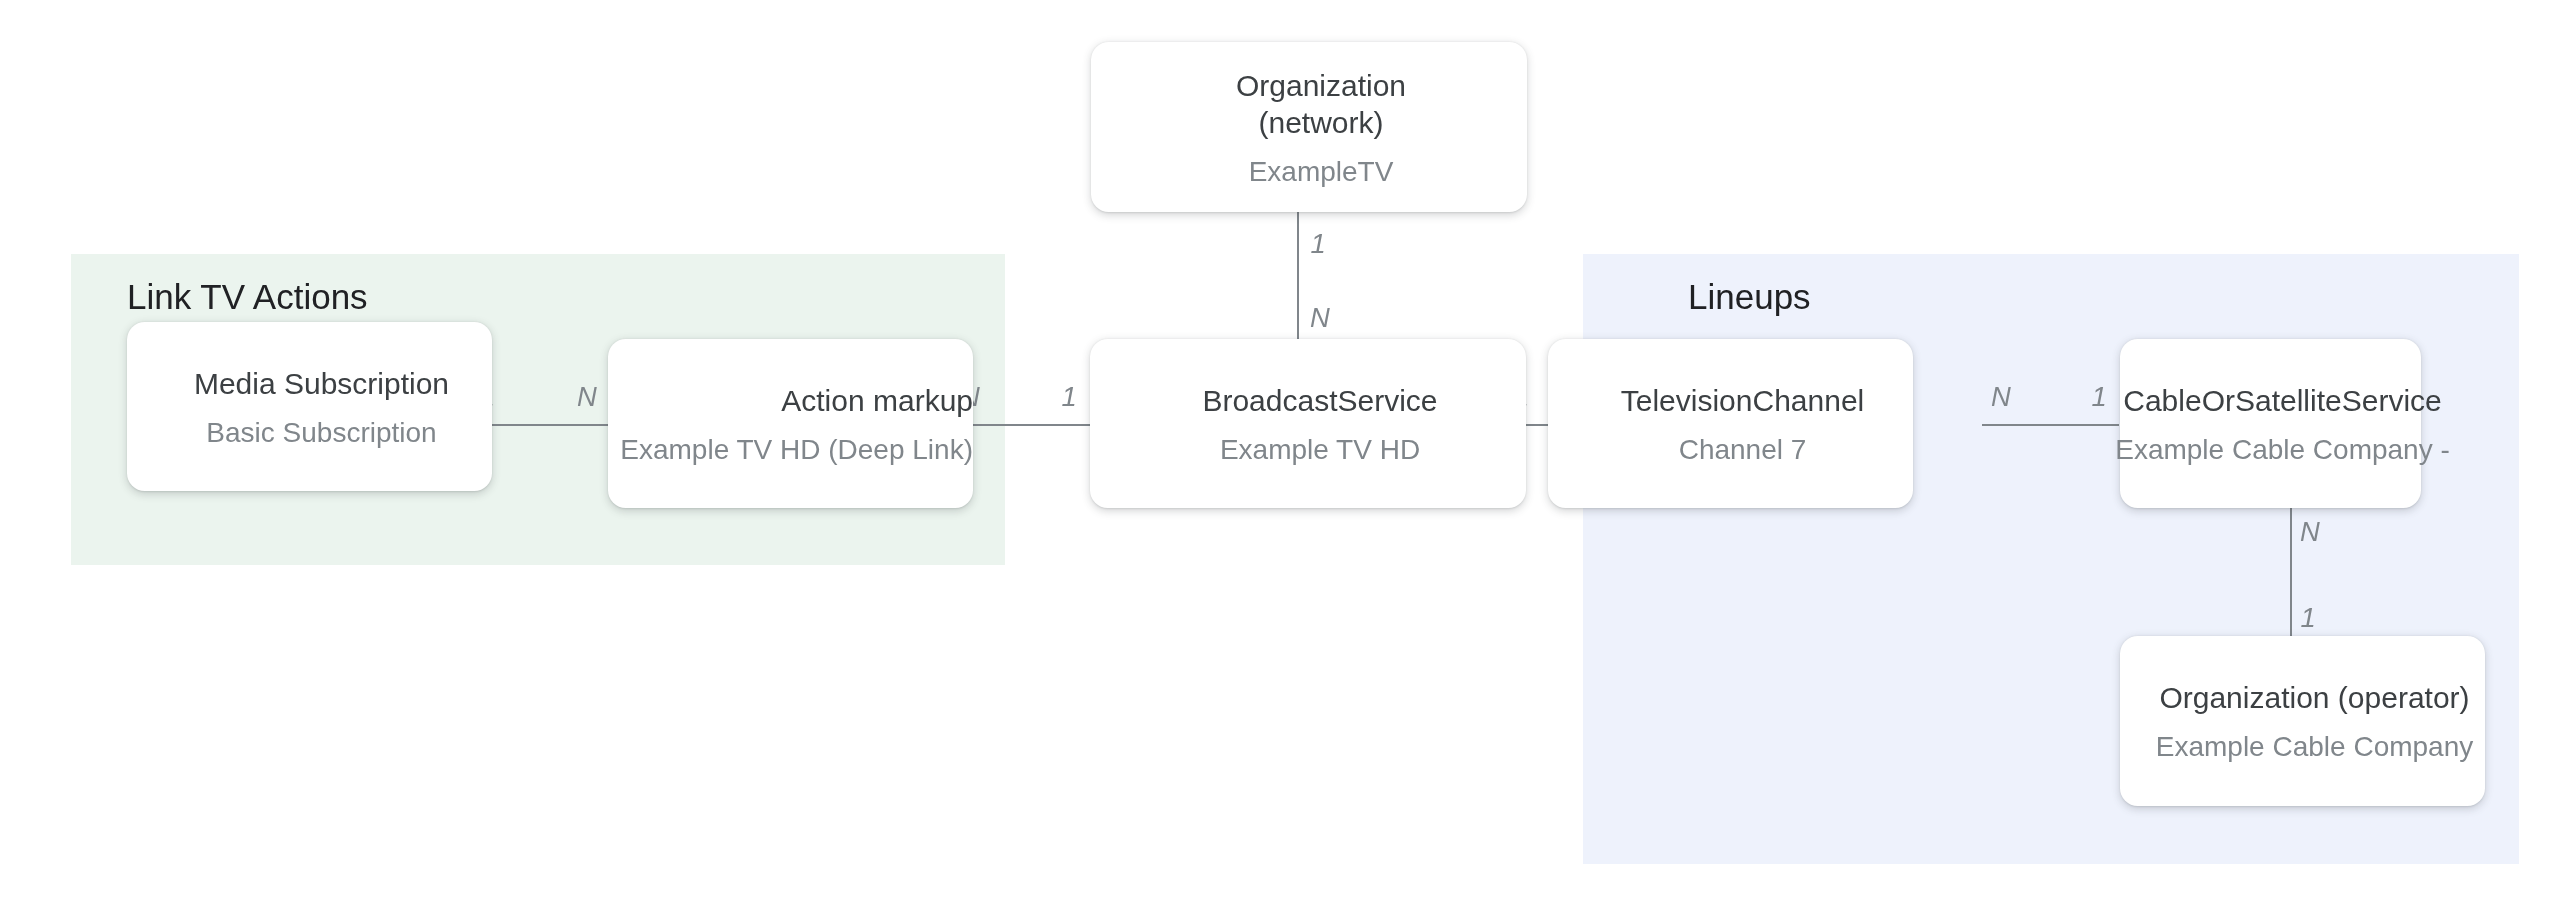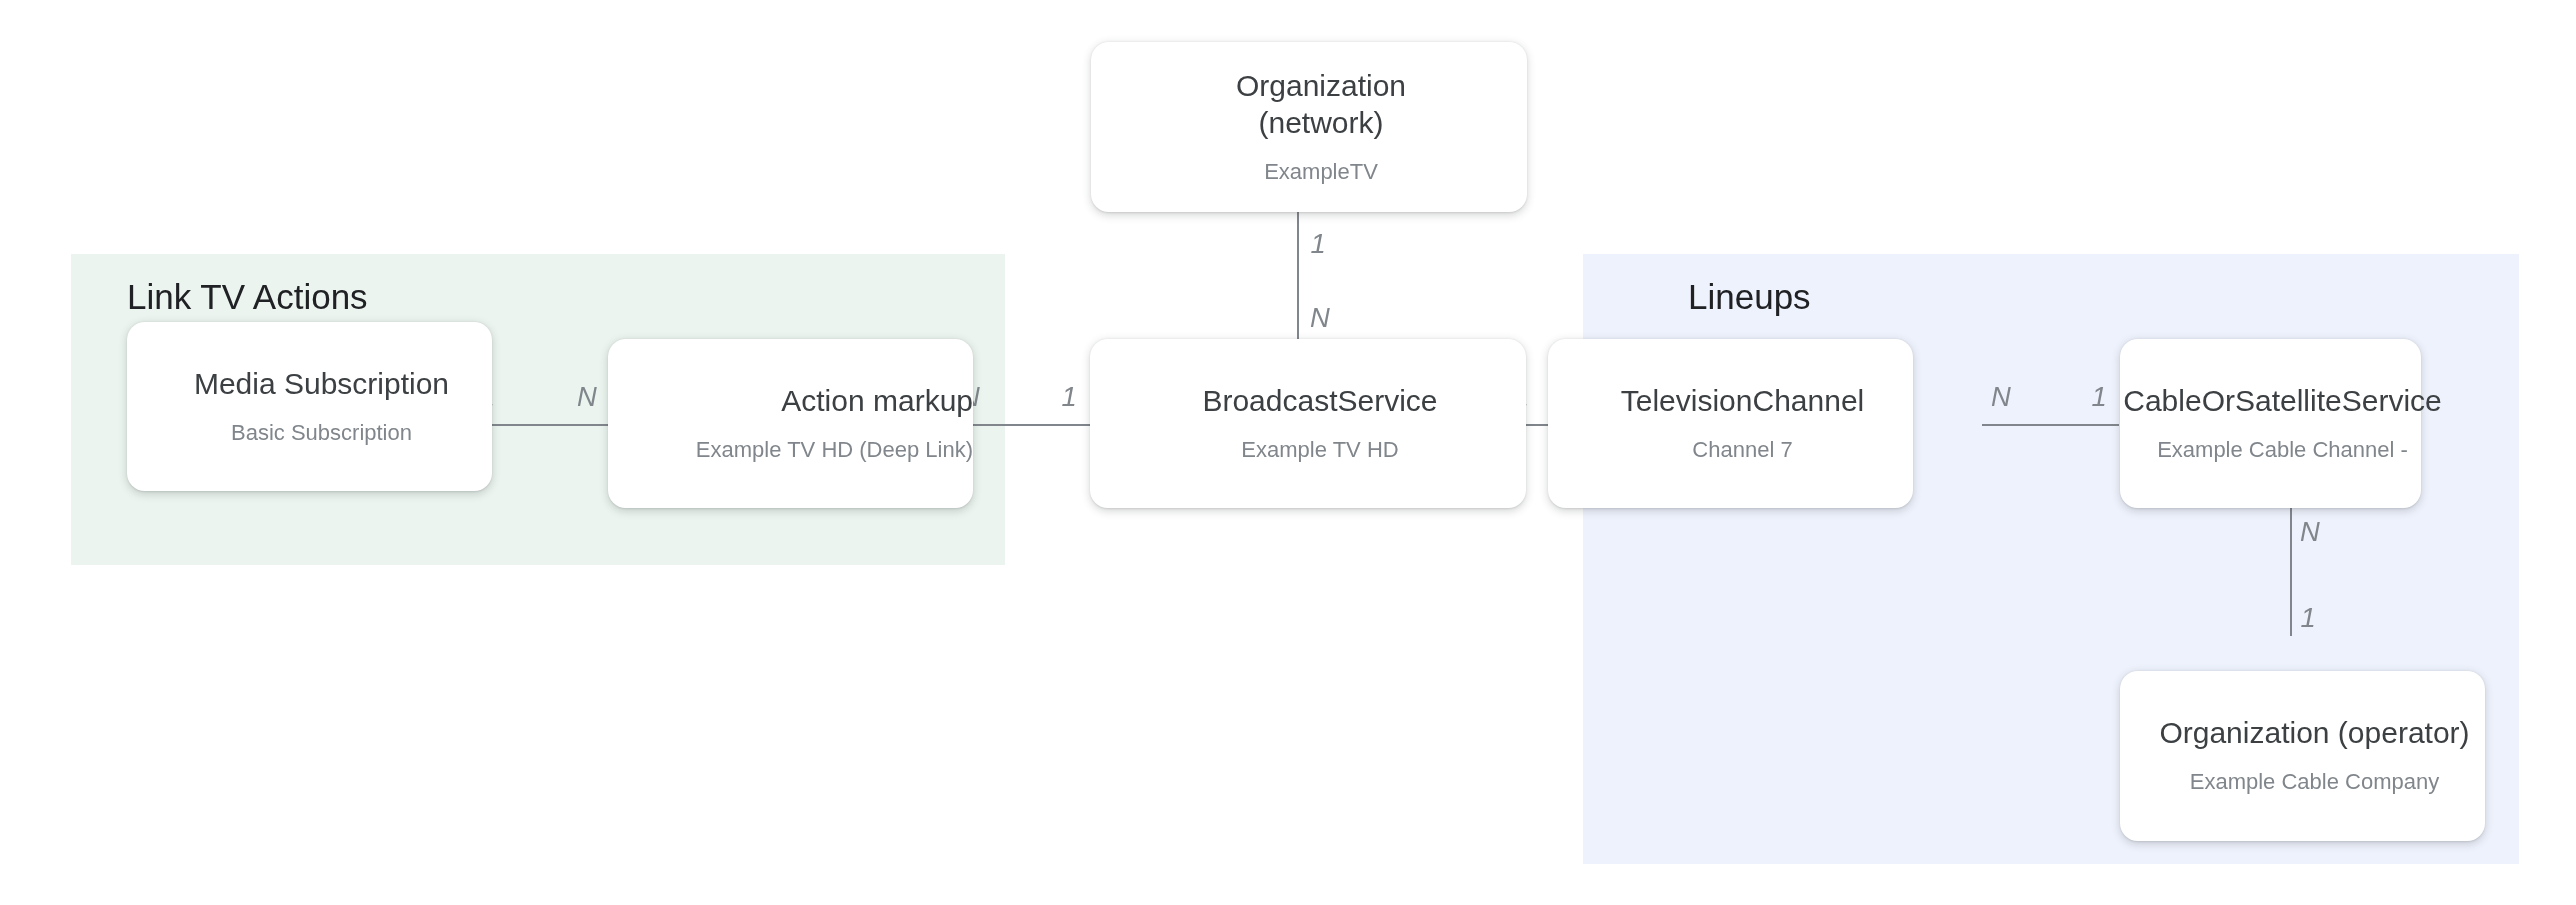--- a/index.html
+++ b/index.html
@@ -55,21 +55,21 @@
     padding-left: 24px;
   }
   .card-title {
     font-size: 30px;
     line-height: 37px;
     color: #3c4043;
     white-space: nowrap;
   }
   .card-subtitle {
     margin-top: 15px;
-    font-size: 22px;
+    font-size: 28px;
     line-height: 32px;
     color: #80868b;
     white-space: nowrap;
   }
   .card-subtitle .sub-line { display: block; }
   .card-title .title-line { display: block; }
 </style>
 </head>
 <body>
 
@@ -130,23 +130,23 @@
   </div>
 
   <div class="card" style="left:1548px; top:339px; width:341px; height:169px;">
     <div class="card-title">TelevisionChannel</div>
     <div class="card-subtitle">Channel 7</div>
   </div>
 
   <div class="card" style="left:2120px; top:339px; width:277px; height:169px;">
     <div class="card-title">CableOrSatelliteService</div>
     <div class="card-subtitle">
-      <span class="sub-line">Example Cable Channel -</span>
+      <span class="sub-line">Example Cable Company -</span>
     </div>
   </div>
 
-  <div class="card" style="left:2120px; top:636px; width:341px; height:170px;margin-top:35px;">
+  <div class="card" style="left:2120px; top:636px; width:341px; height:170px;">
     <div class="card-title">Organization (operator)</div>
     <div class="card-subtitle">Example Cable Company</div>
   </div>
 
 </div>
 
 
 </body></html>

